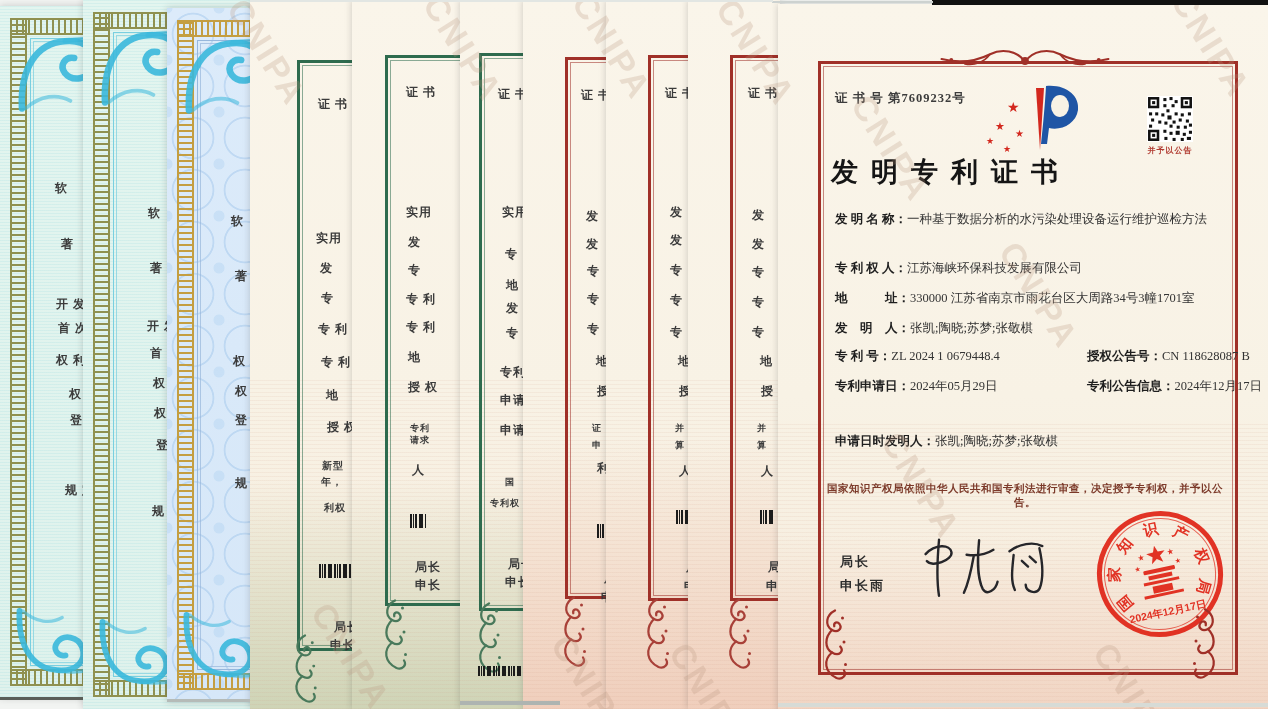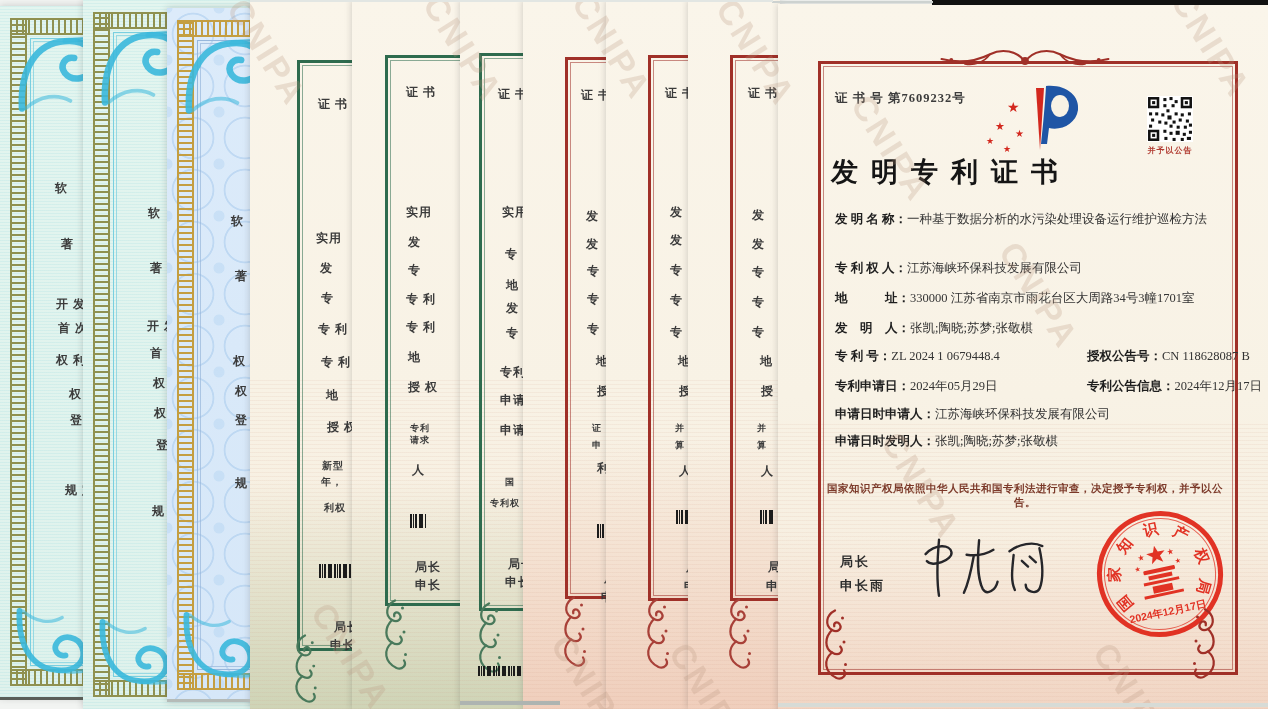--- a/index.html
+++ b/index.html
@@ -438,23 +438,20 @@
       <span class="lbl">发　明　人：</span><span class="val">张凯;陶晓;苏梦;张敬棋</span>
     </div>
     <div class="row" style="top:344px">
       <span class="lbl">专 利 号：</span><span class="val">ZL 2024 1 0679448.4</span>
       <span class="pair"><span class="lbl">授权公告号：</span><span class="val">CN 118628087 B</span></span>
     </div>
     <div class="row" style="top:374px">
       <span class="lbl">专利申请日：</span><span class="val">2024年05月29日</span>
       <span class="pair"><span class="lbl">专利公告信息：</span><span class="val">2024年12月17日</span></span>
     </div>
-    <div class="row" style="top:402px">
-      <span class="lbl">申请日时申请人：</span><span class="val">江苏海峡环保科技发展有限公司</span>
-    </div>
     <div class="row" style="top:429px">
       <span class="lbl">申请日时发明人：</span><span class="val">张凯;陶晓;苏梦;张敬棋</span>
     </div>
 
     <div class="notice" style="top:478px">国家知识产权局依照中华人民共和国专利法进行审查，决定授予专利权，并予以公告。</div>
 
     <div class="dir" style="top:549px">局长</div>
     <div class="dir" style="top:573px">申长雨</div>
 
     <svg class="sig" viewBox="0 0 138 68">

